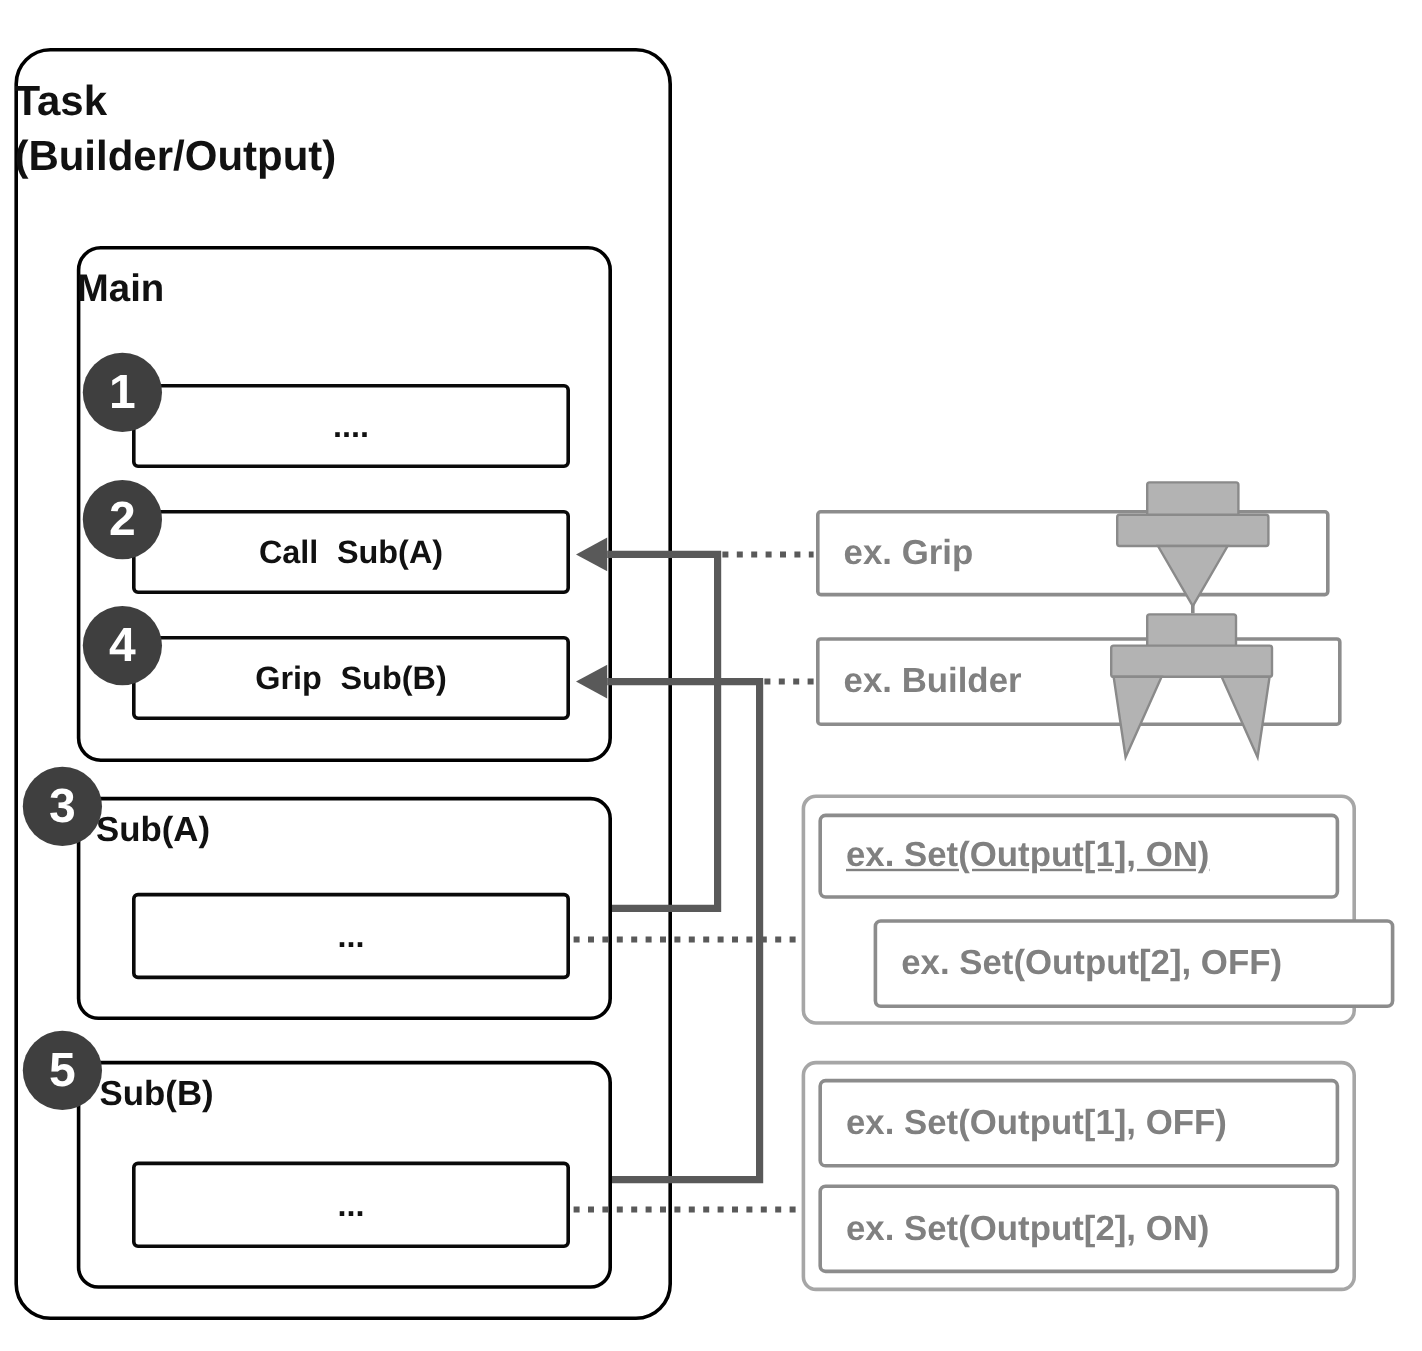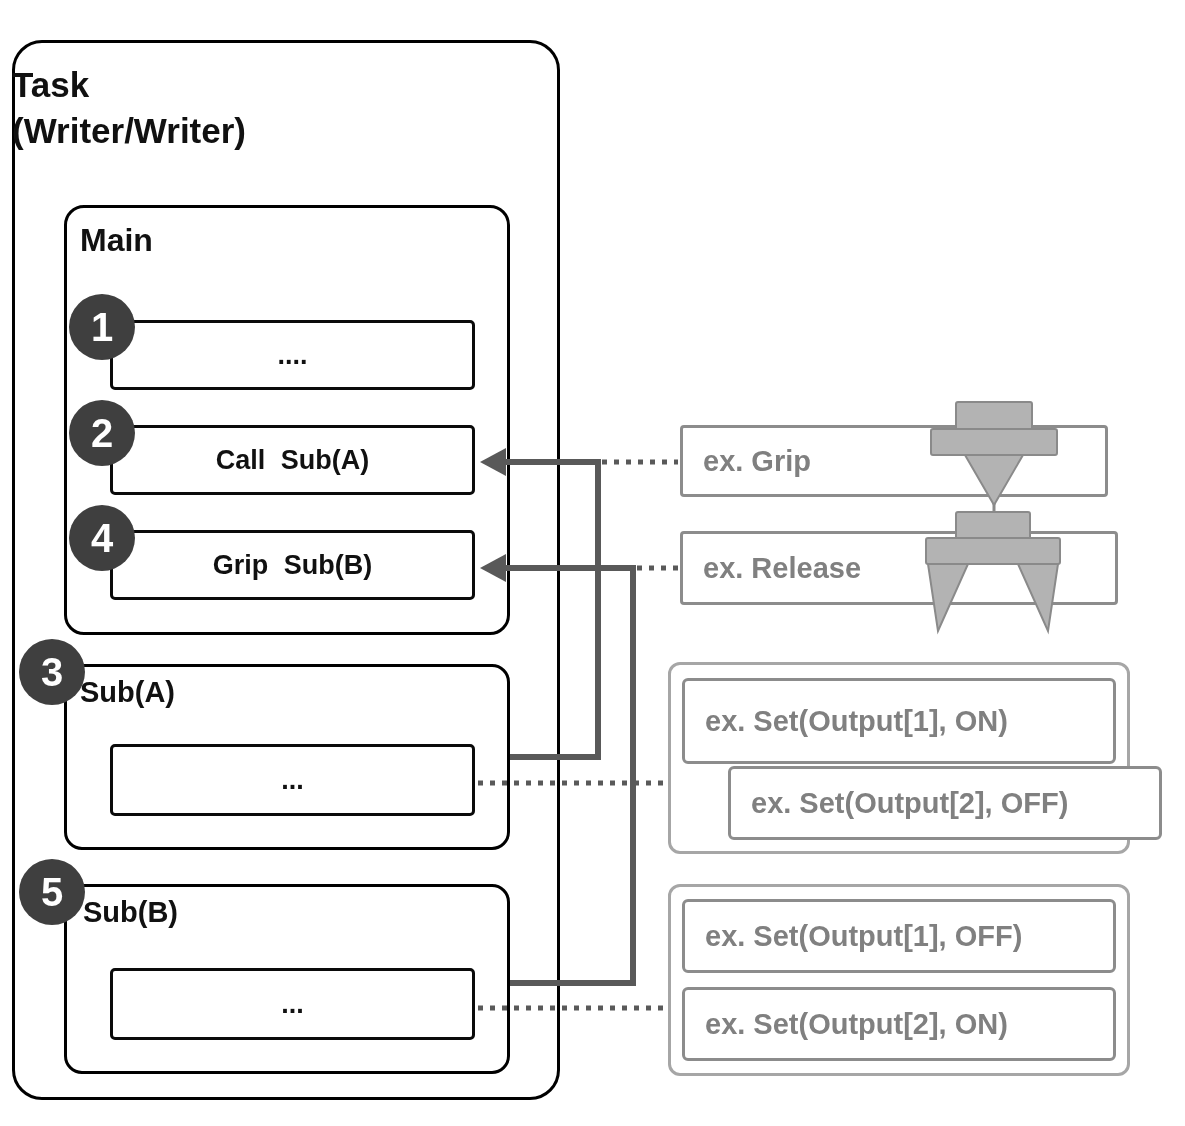--- a/index.html
+++ b/index.html
@@ -75,49 +75,49 @@
 </style>
 </head>
 <body>
 
 <div id="stage">
 
   <div class="abs outer-block" style="left:12px;top:40px;width:548px;height:1060px;"></div>
 
   <div class="abs title-center task-title" style="left:12px;top:62px;width:548px;">
     <div>Task</div>
-    <div>(Writer/Writer)</div>
+    <div>(Builder/Output)</div>
   </div>
 
   <div class="abs inner-block" style="left:64px;top:205px;width:446px;height:430px;"></div>
-  <div class="abs title-center main-title" style="left:80px;top:222px;width:528px;">Main</div>
+  <div class="abs title-center main-title" style="left:64px;top:222px;width:528px;">Main</div>
 
   <div class="abs step-box" style="left:110px;top:320px;width:365px;height:70px;">....</div>
   <div class="abs step-box" style="left:110px;top:425px;width:365px;height:70px;">Call Sub(A)</div>
   <div class="abs step-box" style="left:110px;top:530px;width:365px;height:70px;">Grip Sub(B)</div>
 
   <div class="abs num-circle" style="left:69px;top:294px;">1</div>
   <div class="abs num-circle" style="left:69px;top:400px;">2</div>
   <div class="abs num-circle" style="left:69px;top:505px;">4</div>
   <div class="abs num-circle" style="left:19px;top:639px;">3</div>
   <div class="abs num-circle" style="left:19px;top:859px;">5</div>
 
   <div class="abs inner-block" style="left:64px;top:664px;width:446px;height:186px;border-radius:18px;"></div>
   <div class="abs sub-title" style="left:80px;top:676px;">Sub(A)</div>
   <div class="abs step-box" style="left:110px;top:744px;width:365px;height:72px;">...</div>
 
   <div class="abs inner-block" style="left:64px;top:884px;width:446px;height:190px;border-radius:18px;"></div>
   <div class="abs sub-title" style="left:83px;top:896px;">Sub(B)</div>
   <div class="abs step-box" style="left:110px;top:968px;width:365px;height:72px;">...</div>
 
   <div class="abs ex-box" style="left:680px;top:425px;width:428px;height:72px;border-radius:4px;">ex. Grip</div>
-  <div class="abs ex-box" style="left:680px;top:531px;width:438px;height:74px;border-radius:4px;">ex. Release</div>
+  <div class="abs ex-box" style="left:680px;top:531px;width:438px;height:74px;border-radius:4px;">ex. Builder</div>
 
   <div class="abs group-box" style="left:668px;top:662px;width:462px;height:192px;"></div>
-  <div class="abs ex-box" style="left:682px;top:678px;width:434px;height:86px;">ex. Set(Output[1], ON)</div>
+  <div class="abs ex-box" style="left:682px;top:678px;width:434px;height:71px;text-decoration:underline;">ex. Set(Output[1], ON)</div>
   <div class="abs ex-box" style="left:682px;top:766px;width:434px;height:74px;margin-left:46px;">ex. Set(Output[2], OFF)</div>
 
   <div class="abs group-box" style="left:668px;top:884px;width:462px;height:192px;"></div>
   <div class="abs ex-box" style="left:682px;top:899px;width:434px;height:74px;">ex. Set(Output[1], OFF)</div>
   <div class="abs ex-box" style="left:682px;top:987px;width:434px;height:74px;">ex. Set(Output[2], ON)</div>
 
   <div class="abs icon-wrap" style="left:928px;top:399px;width:132px;height:116px;">
     <svg width="132" height="116" viewBox="0 0 132 116">
       <rect x="28" y="3" width="76" height="30" rx="2" fill="#b3b3b3" stroke="#8a8a8a" stroke-width="2"></rect>
       <rect x="3" y="30" width="126" height="26" rx="2" fill="#b3b3b3" stroke="#8a8a8a" stroke-width="2"></rect>

